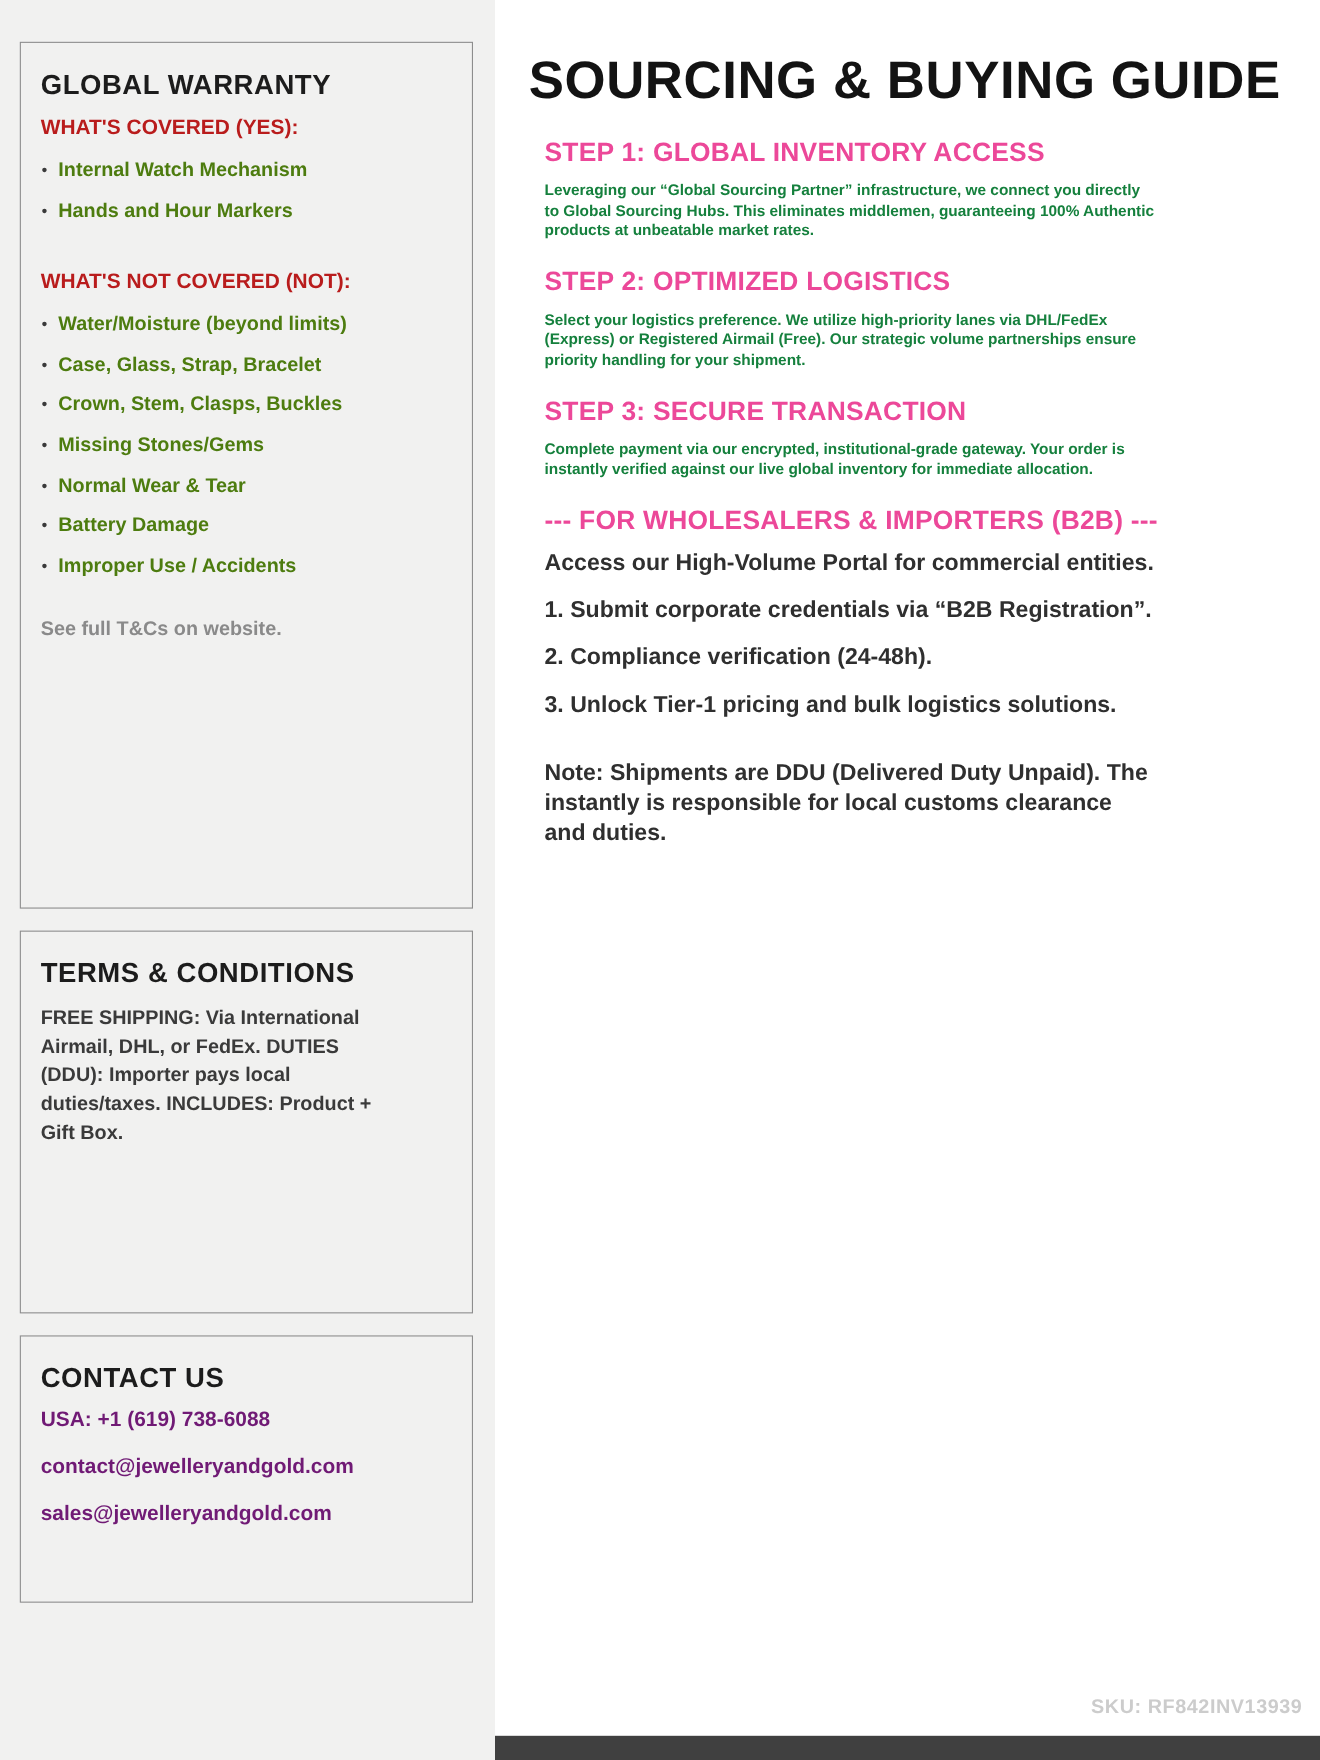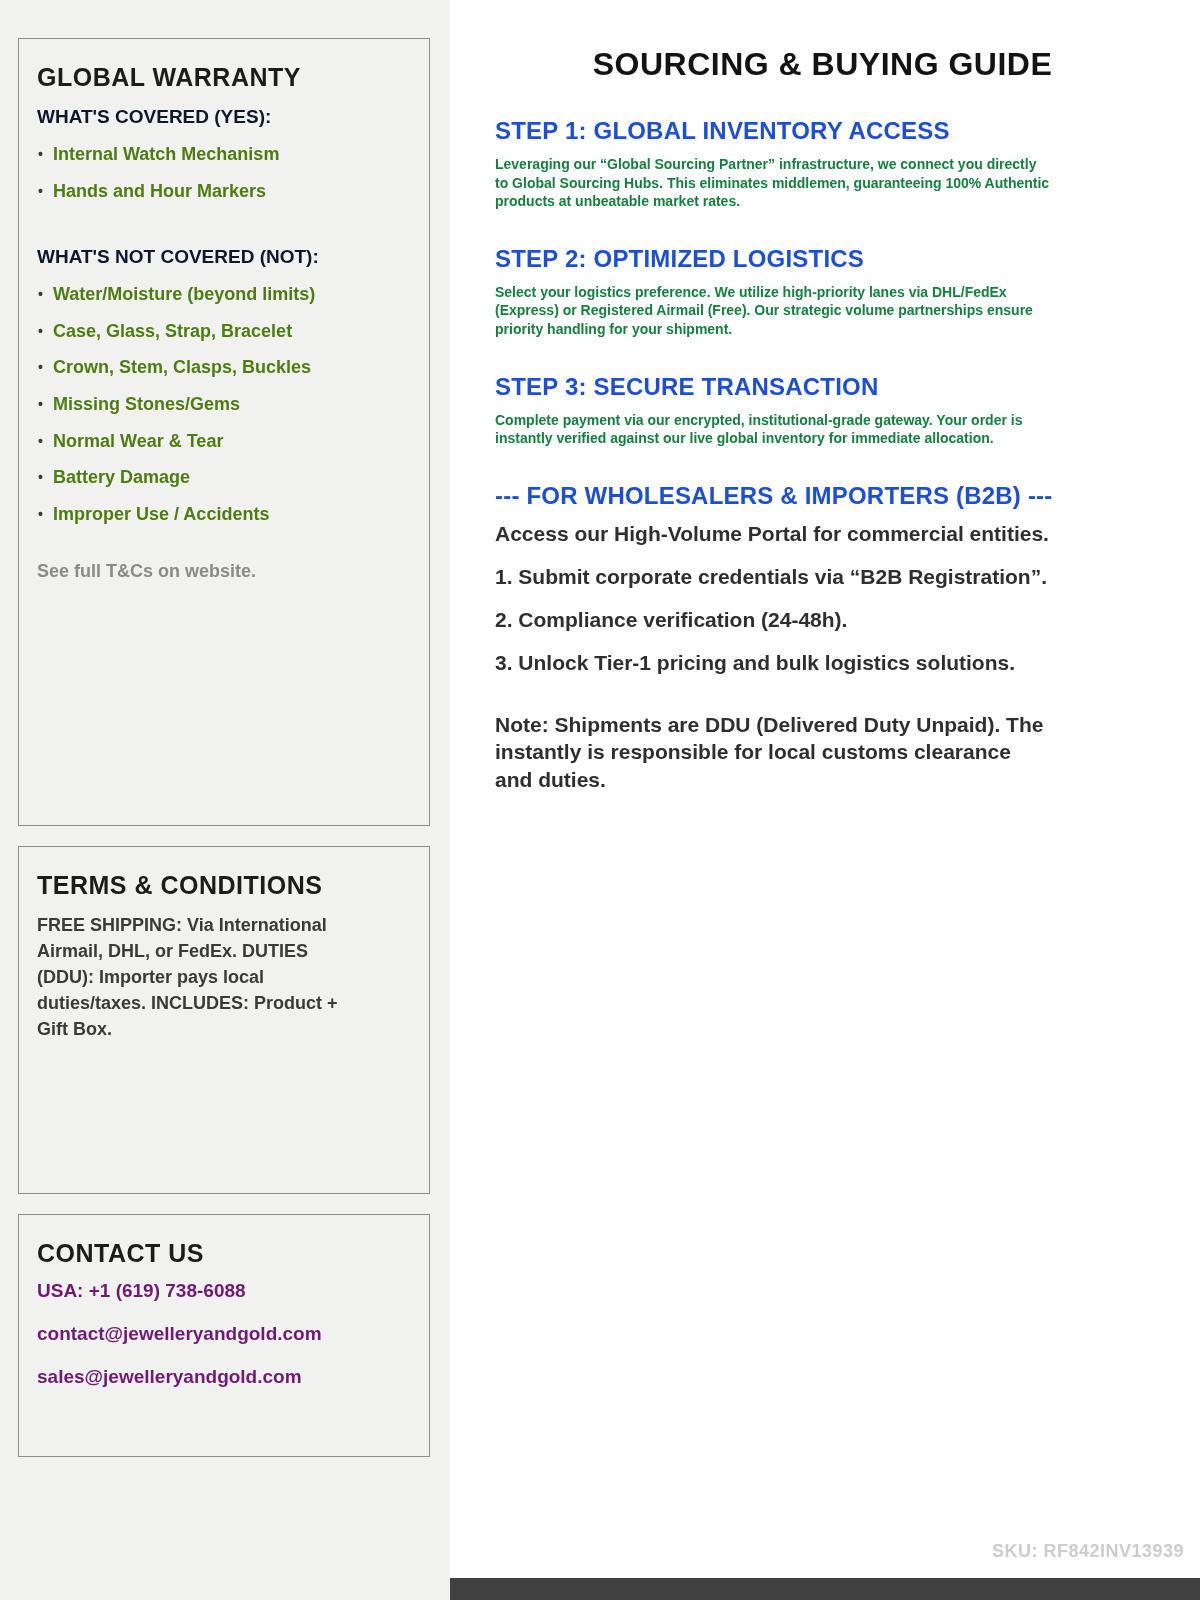--- a/index.html
+++ b/index.html
@@ -33,21 +33,21 @@
   .box-title {
     font-size: 25px;
     font-weight: bold;
     color: #1c1c1c;
     letter-spacing: 0.5px;
     margin-bottom: 12px;
   }
   .sub-title {
     font-size: 19px;
     font-weight: bold;
-    color: #0f172a;
+    color: #b91c1c;
     margin: 14px 0 16px;
   }
   .sub-title.second { margin-top: 44px; }
   .bullet-list { list-style: none; }
   .bullet-list li {
     font-size: 18px;
     font-weight: bold;
     color: #4d7c0f;
     margin-bottom: 15px;
     padding-left: 16px;
@@ -85,32 +85,32 @@
 
   
   .main {
     flex: 1;
     background: #ffffff;
     position: relative;
     padding: 46px 90px 120px 45px;
   }
   .main-title {
     text-align: center;
-    font-size: 32px;
+    font-size: 48px;
     font-weight: bold;
     color: #131313;
     letter-spacing: 0.5px;
     margin-left: -20px;
     margin-right: -60px;
   }
   .step-heading {
     font-size: 24px;
     font-weight: bold;
-    color: #1d4ed8;
-    margin-top: 34px;
+    color: #ec4899;
+    margin-top: 24px;
     letter-spacing: 0.2px;
   }
   .step-body {
     font-size: 14px;
     font-weight: bold;
     color: #15803d;
     line-height: 1.33;
     margin-top: 10px;
     max-width: 555px;
   }

